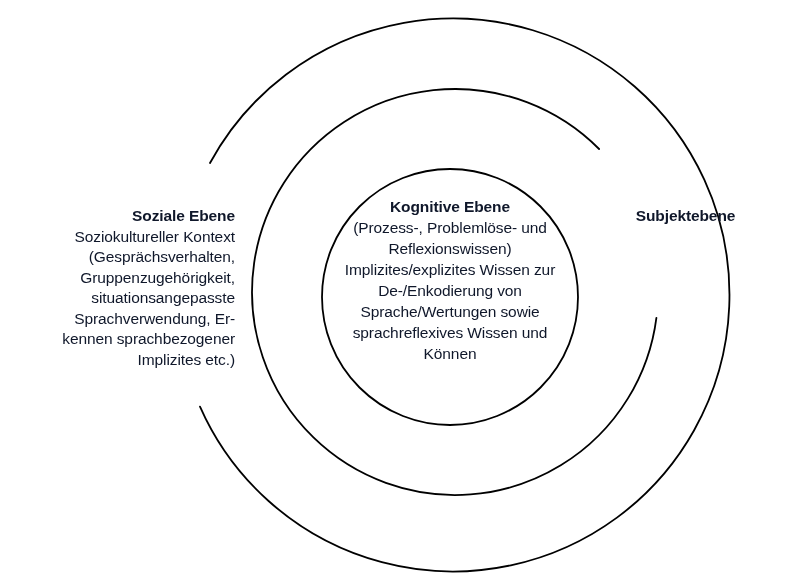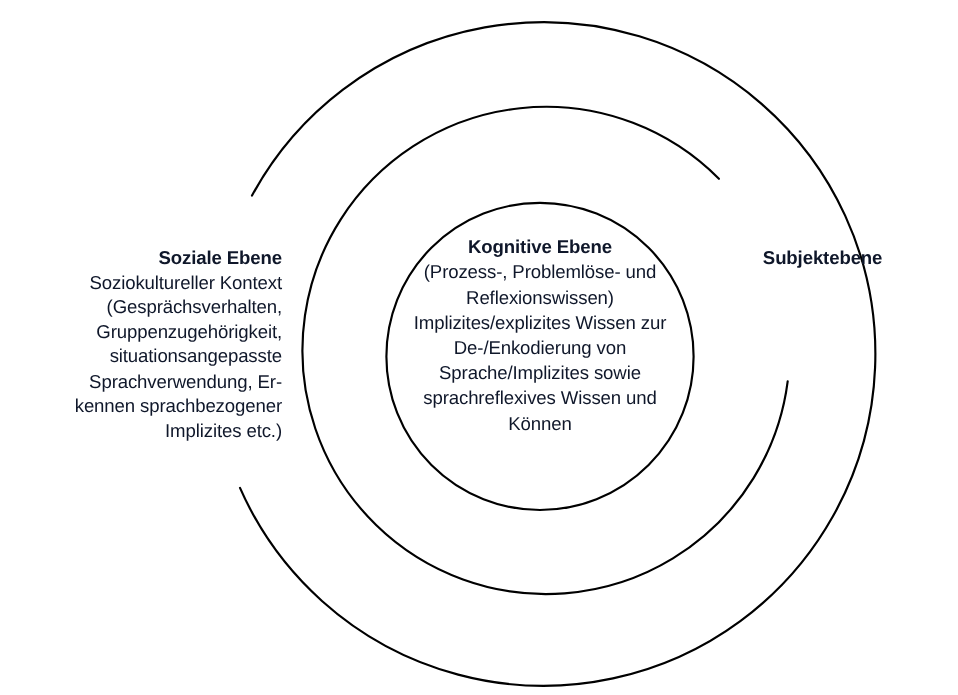--- a/index.html
+++ b/index.html
@@ -86,21 +86,21 @@
 kennen sprachbezogener
 Implizites etc.)</div>
   </div>
 
   <div class="label label-center">
     <div class="heading">Kognitive Ebene</div>
     <div class="body">(Prozess-, Problemlöse- und
 Reflexionswissen)
 Implizites/explizites Wissen zur
 De-/Enkodierung von
-Sprache/Implizites sowie
+Sprache/Wertungen sowie
 sprachreflexives Wissen und
 Können</div>
   </div>
 
   <div class="label label-right">
     <div class="heading">Subjektebene</div>
   </div>
 
 </div>
 

